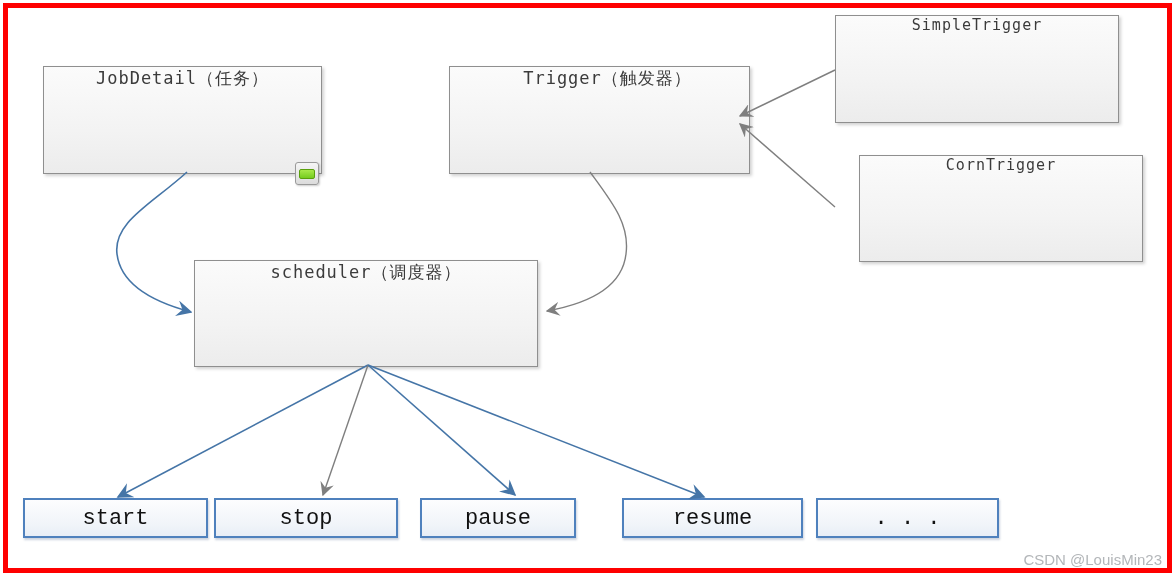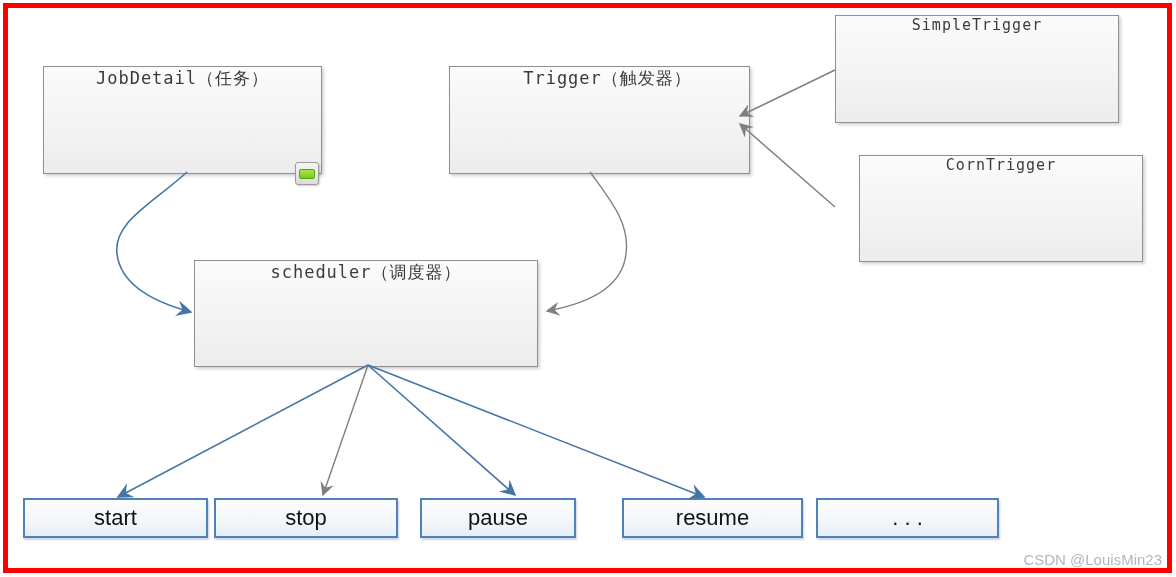--- a/index.html
+++ b/index.html
@@ -83,21 +83,21 @@
     top: 498px;
     height: 40px;
     display: flex;
     align-items: center;
     justify-content: center;
     background: linear-gradient(180deg, #fdfdfe 0%, #f0f4f9 70%, #e8eef6 100%);
     border: 2px solid var(--action-border, #4f81bd);
     box-shadow: 1px 2px 2px rgba(110,130,160,0.35);
     color: #111111;
     font-size: 22px;
-    font-family: Liberation Sans, sans-serif;
+    font-family: Liberation Mono, monospace;
     z-index: 2;
     box-sizing: border-box;
   }
   #action-start  { left: 23px;  width: 185px; }
   #action-stop   { left: 214px; width: 184px; }
   #action-pause  { left: 420px; width: 156px; }
   #action-resume { left: 622px; width: 181px; }
   #action-more   { left: 816px; width: 183px; }
 
   .watermark {

